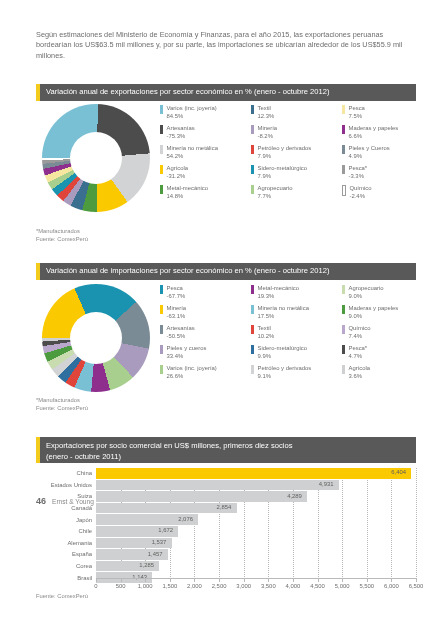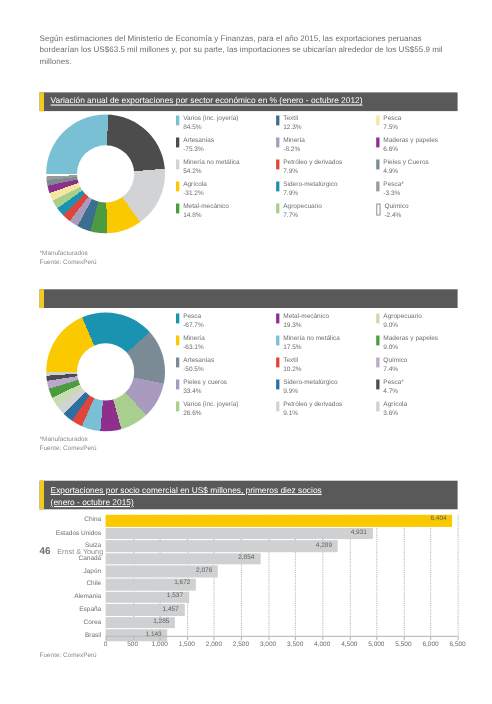--- a/index.html
+++ b/index.html
@@ -40,21 +40,21 @@
     padding:4px 6px 4px 10px;
     display:flex;
     align-items:center;
   }
   .sec-head .accent{
     position:absolute;
     left:0;top:0;bottom:0;
     width:4px;
     background:#f2cb1d;
   }
-  .sec-head .htxt{white-space:pre-line;text-decoration:underline;}
+  .sec-head .htxt{white-space:pre-line;}
 
   
   .donut-wrap{position:absolute;}
   .donut{
     width:108px;height:108px;border-radius:50%;
     position:relative;
   }
   .donut .hole{
     position:absolute;
     left:50%;top:50%;
@@ -306,20 +306,21 @@
           <span class="lg-val">-2.4%</span>
         </span>
       </div>
     </div>
 
   <div class="note" style="top:227px;">*Manufacturados
 Fuente: ComexPerú</div>
 
   <div class="sec-head" id="sec2-head" style="top:263px;height:17px;">
     <span class="accent"></span>
+    <span class="htxt">Variación anual de importaciones por sector económico en % (enero - octubre 2012)</span>
   </div>
 
   <div class="donut-wrap" id="donut2" style="left:42px;top:284px;">
     <div class="donut" style="background: conic-gradient(from -90deg, rgb(251, 201, 0) 0%, rgb(251, 201, 0) 18.504%, rgb(26, 147, 176) 18.504%, rgb(26, 147, 176) 38.358%, rgb(122, 139, 150) 38.358%, rgb(122, 139, 150) 53.167%, rgb(169, 155, 190) 53.167%, rgb(169, 155, 190) 62.962%, rgb(168, 207, 142) 62.962%, rgb(168, 207, 142) 70.762%, rgb(142, 47, 142) 70.762%, rgb(142, 47, 142) 76.422%, rgb(121, 192, 212) 76.422%, rgb(121, 192, 212) 81.554%, rgb(224, 69, 60) 81.554%, rgb(224, 69, 60) 84.545%, rgb(47, 111, 159) 84.545%, rgb(47, 111, 159) 87.449%, rgb(210, 211, 212) 87.449%, rgb(210, 211, 212) 90.117%, rgb(201, 220, 176) 90.117%, rgb(201, 220, 176) 92.757%, rgb(76, 156, 63) 92.757%, rgb(76, 156, 63) 95.396%, rgb(185, 168, 204) 95.396%, rgb(185, 168, 204) 97.566%, rgb(76, 76, 76) 97.566%, rgb(76, 76, 76) 98.944%, rgb(207, 208, 209) 98.944%, rgb(207, 208, 209) 100%);">
       <div class="hole"></div>
     </div>
   </div>
 
   <div class="legend" id="legend2" style="left:160px;top:284px;">
       <div class="lg-item">
@@ -428,21 +429,21 @@
         </span>
       </div>
     </div>
 
   <div class="note" style="top:396px;">*Manufacturados
 Fuente: ComexPerú</div>
 
   <div class="sec-head" id="sec3-head" style="top:437px;height:26px;align-items:flex-start;">
     <span class="accent"></span>
     <span class="htxt">Exportaciones por socio comercial en US$ millones, primeros diez socios
-(enero - octubre 2015)</span>
+(enero - octubre 2011)</span>
   </div>
 
   <div class="bar-chart" id="barchart">
     <div class="bc-grid" id="bc-grid">
         <div class="bc-gl" style="left: 7.69231%;"></div>
         <div class="bc-gl" style="left: 15.3846%;"></div>
         <div class="bc-gl" style="left: 23.0769%;"></div>
         <div class="bc-gl" style="left: 30.7692%;"></div>
         <div class="bc-gl" style="left: 38.4615%;"></div>
         <div class="bc-gl" style="left: 46.1538%;"></div>

